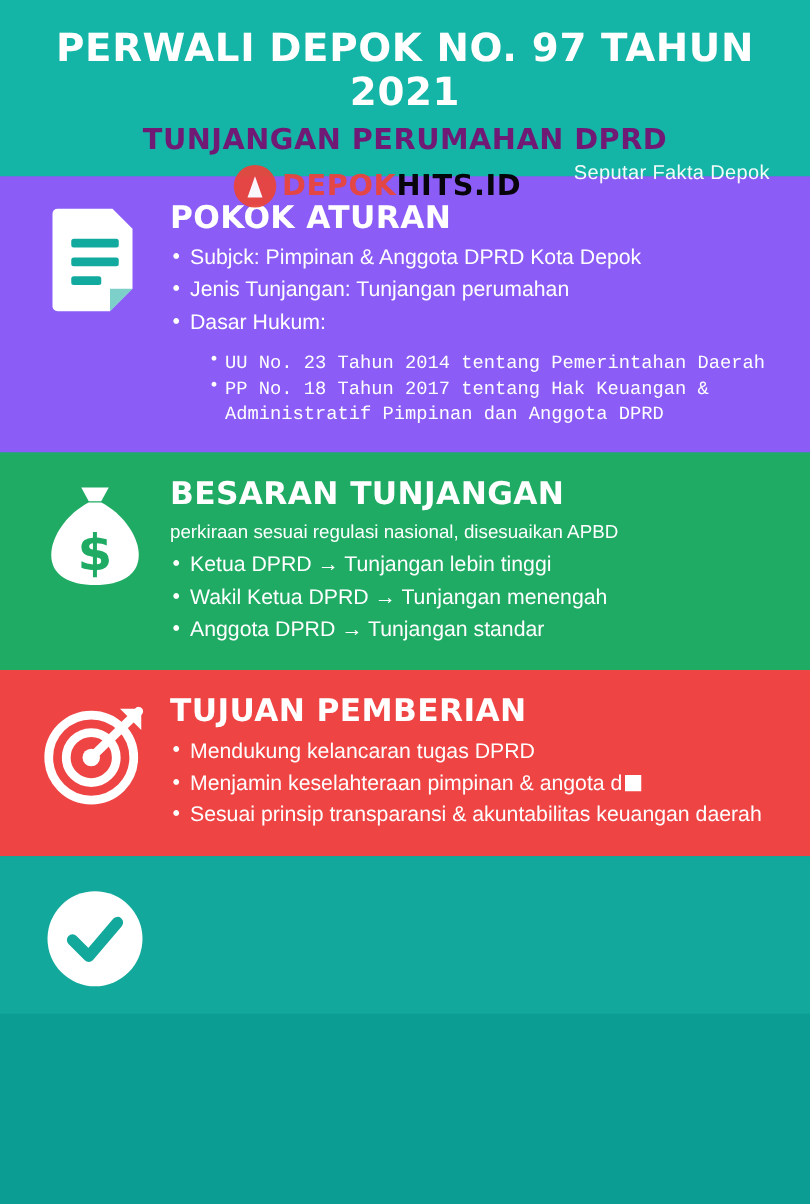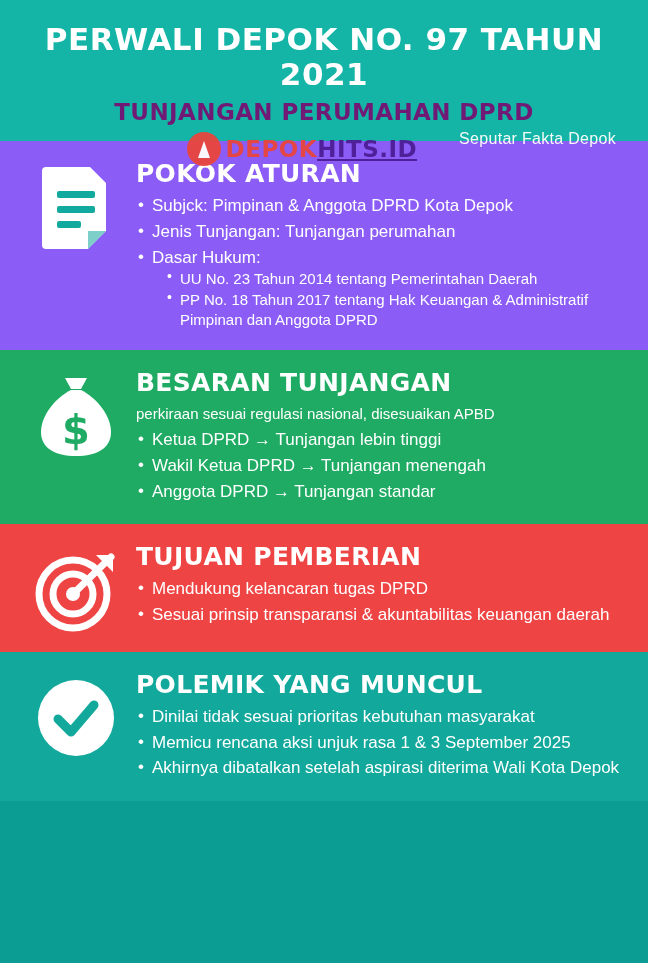--- a/index.html
+++ b/index.html
@@ -88,22 +88,23 @@
   ul.bullets > li::before {
     content:"•";
     position:absolute;
     left:2px;
     top:-1px;
     font-size:17px;
     color:#ffffff;
   }
   ul.sub {
     list-style:none;
-    margin-top:0;
+    margin-top:12px;
     margin-left:14px;
+    font-family:Liberation Mono, monospace;
   }
   ul.sub > li {
     font-size:15px;
     color:#ffffff;
     line-height:1.28;
     margin-bottom:2px;
     padding-left:14px;
     position:relative;
   }
   ul.sub > li::before {
@@ -147,24 +148,23 @@
     border-left:6px solid transparent;
     border-right:6px solid transparent;
     border-bottom:17px solid #ffffff;
   }
   .wm-depok {
     font-size:23px; font-weight:bold; color:#e8453c;
     letter-spacing:0.5px;
     font-family:"DejaVu Sans", sans-serif;
   }
   .wm-hits {
-    font-size:23px; font-weight:bold; color:#4c1d95;
+    font-size:23px; font-weight:bold; color:#000000;
     letter-spacing:0.5px;
     font-family:"DejaVu Sans", sans-serif;
-    text-decoration:underline;
   }
   .wm-tag {
     font-size:16px;
     color:#ffffff;
     margin-left:42px;
     margin-top:-2px;
     letter-spacing:0.3px;
   }
 
   
@@ -243,35 +243,28 @@
         <circle cx="40" cy="46" r="20" fill="none" stroke="#ffffff" stroke-width="7"></circle>
         <circle cx="40" cy="46" r="7" fill="#ffffff"></circle>
         <path d="M40 46 L78 9" stroke="#ffffff" stroke-width="7" stroke-linecap="round"></path>
         <path d="M63 7 h17 v17 z" fill="#ffffff"></path>
       </svg>
     </div>
     <div class="body-col">
       <div class="sec-title">TUJUAN PEMBERIAN</div>
       <ul class="bullets">
         <li>Mendukung kelancaran tugas DPRD</li>
+        <li><span>Menjamin keselahteraan pimpinan &amp; angota d</span><span class="redact"></span></li>
         <li>Sesuai prinsip transparansi &amp; akuntabilitas keuangan daerah</li>
       </ul>
     </div>
   </div>
 
   <div class="section sec-4">
     <div class="icon-col">
       <svg class="ic" width="84" height="84" viewBox="0 0 84 84">
         <circle cx="42" cy="42" r="38" fill="#ffffff"></circle>
         <path d="M24 43 L37 56 L60 29" fill="none" stroke="#12a89c" stroke-width="9" stroke-linecap="round" stroke-linejoin="round"></path>
       </svg>
     </div>
-    <div class="body-col">
-      <div class="sec-title">POLEMIK YANG MUNCUL</div>
-      <ul class="bullets">
-        <li>Dinilai tidak sesuai prioritas kebutuhan masyarakat</li>
-        <li>Memicu rencana aksi unjuk rasa 1 &amp; 3 September 2025</li>
-        <li>Akhirnya dibatalkan setelah aspirasi diterima Wali Kota Depok</li>
-      </ul>
-    </div>
   </div>
 
 </div>
 
 </body></html>

